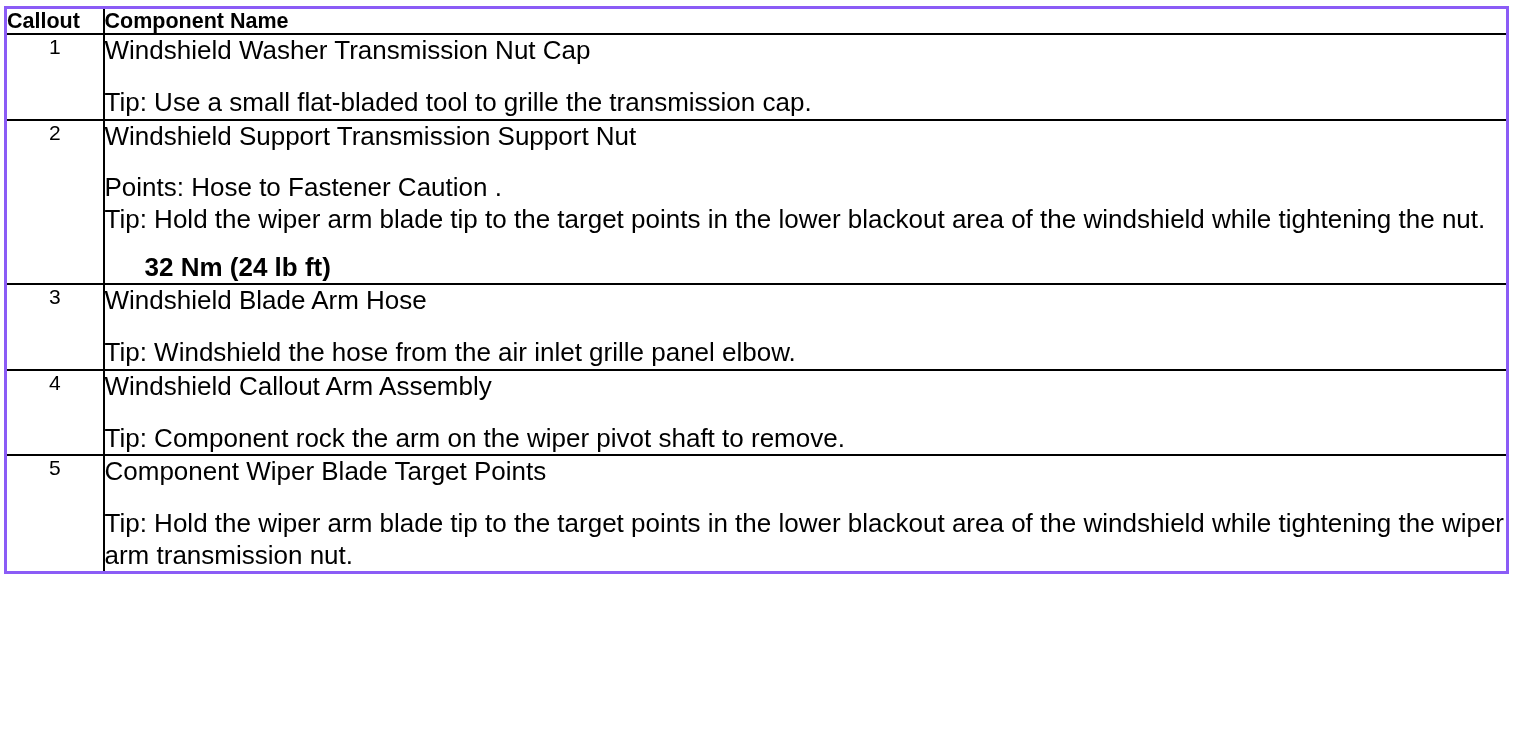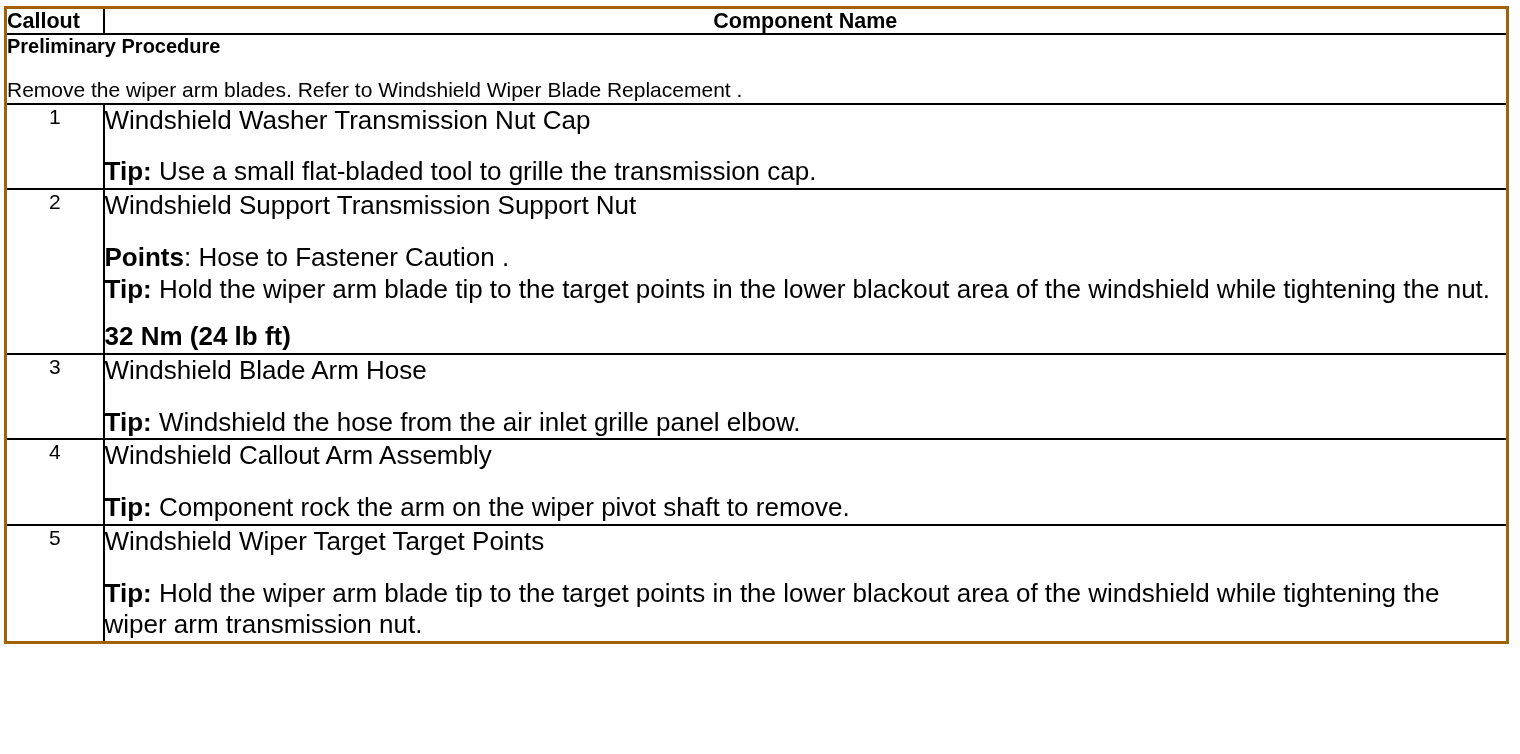--- a/index.html
+++ b/index.html
@@ -20,21 +20,21 @@
     width: 1520px;
     height: 754px;
     box-sizing: border-box;
     padding: 6px 12px 4px 4px;
   }
 
   table.callout-table {
     width: 1505px;
     border-collapse: collapse;
     table-layout: fixed;
-    border: 3px solid #a16207;
+    border: 3px solid #8b5cf6;
     background: #ffffff;
   }
 
   table.callout-table col.col-callout { width: 98px; }
   table.callout-table col.col-name { width: auto; }
 
   table.callout-table th,
   table.callout-table td {
     border: 2px solid #000;
     vertical-align: top;
@@ -46,21 +46,21 @@
     font-size: 21.5px;
     font-weight: bold;
     text-align: left;
     padding: 4px 2px 6px 6px;
     line-height: 1.12;
     white-space: nowrap;
   }
   .hdr-name {
     font-size: 21.5px;
     font-weight: bold;
-    text-align: center;
+    text-align: left;
     padding: 4px 2px 6px 2px;
     line-height: 1.12;
   }
 
   
   .prelim-cell {
     padding: 8px 8px 10px 6px;
     font-size: 20.5px;
     line-height: 1.16;
   }
@@ -94,51 +94,45 @@
   .gap-line {
     height: 20px;
   }
   .gap-line-sm {
     height: 16px;
   }
   .note-line {
     margin: 0;
   }
   .lbl {
-    font-weight: bold;
+    font-weight: normal;
   }
   .torque {
     font-weight: bold;
     margin: 0;
+    padding-left: 40px;
   }
 </style>
 </head>
 <body>
 
 <div id="sheet">
   <table class="callout-table">
     <colgroup>
       <col class="col-callout">
       <col class="col-name">
     </colgroup>
     <thead>
       <tr>
         <th class="hdr-callout">Callout</th>
         <th class="hdr-name">Component Name</th>
       </tr>
     </thead>
     <tbody>
 
-      <tr>
-        <td class="prelim-cell" colspan="2">
-          <p class="prelim-title">Preliminary Procedure</p>
-          <div class="prelim-spacer"></div>
-          <p class="prelim-text">Remove the wiper arm blades. Refer to Windshield Wiper Blade Replacement .</p>
-        </td>
-      </tr>
 
       <tr>
         <td class="cell-callout">1</td>
         <td class="cell-name">
           <p class="comp-name">Windshield Washer Transmission Nut Cap</p>
           <div class="gap-line"></div>
           <p class="note-line"><span class="lbl">Tip:</span><span> Use a small flat-bladed tool to grille the transmission cap.</span></p>
         </td>
       </tr>
 
@@ -168,21 +162,21 @@
         <td class="cell-name">
           <p class="comp-name">Windshield Callout Arm Assembly</p>
           <div class="gap-line"></div>
           <p class="note-line"><span class="lbl">Tip:</span><span> Component rock the arm on the wiper pivot shaft to remove.</span></p>
         </td>
       </tr>
 
       <tr>
         <td class="cell-callout">5</td>
         <td class="cell-name">
-          <p class="comp-name">Windshield Wiper Target Target Points</p>
+          <p class="comp-name">Component Wiper Blade Target Points</p>
           <div class="gap-line"></div>
           <p class="note-line"><span class="lbl">Tip:</span><span> Hold the wiper arm blade tip to the target points in the lower blackout area of the windshield while tightening the wiper arm transmission nut.</span></p>
         </td>
       </tr>
 
     </tbody>
   </table>
 </div>
 
 </body></html>

